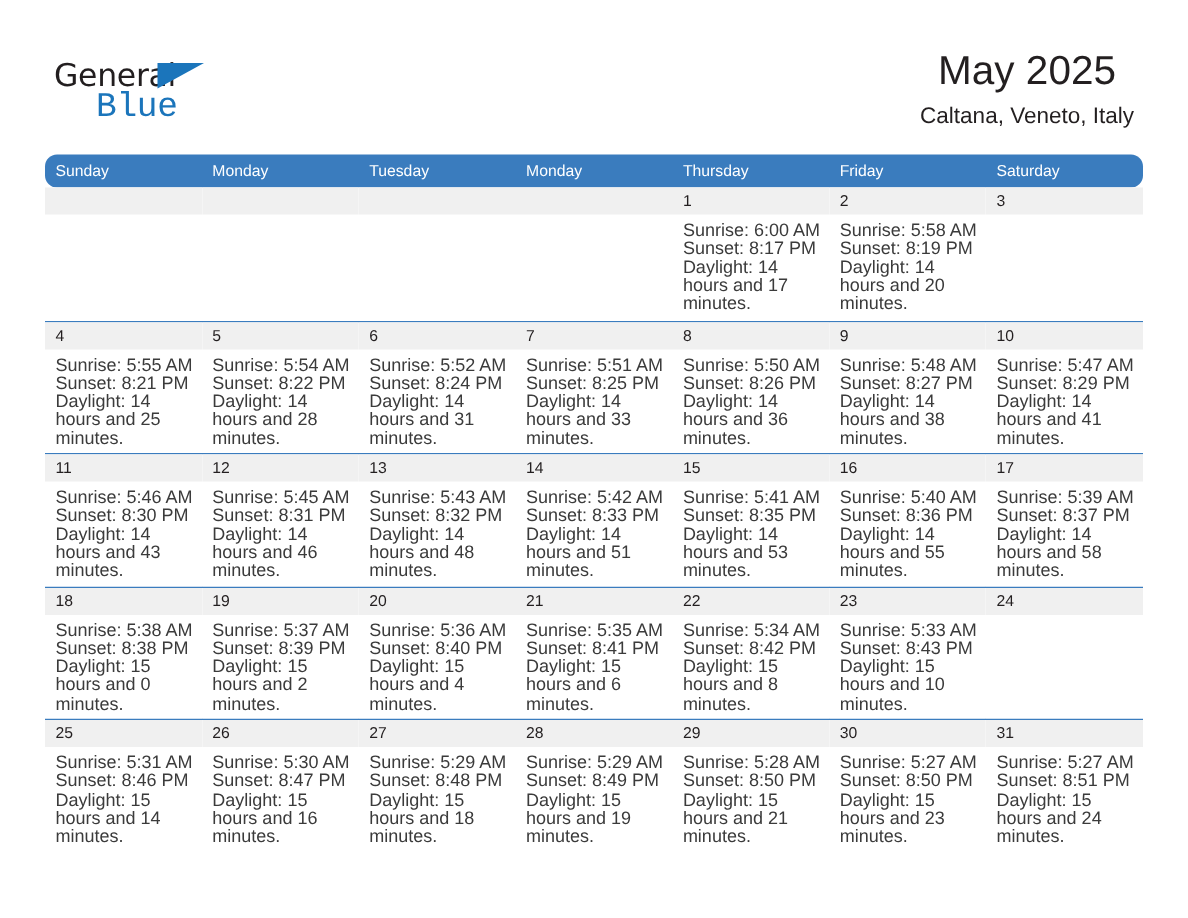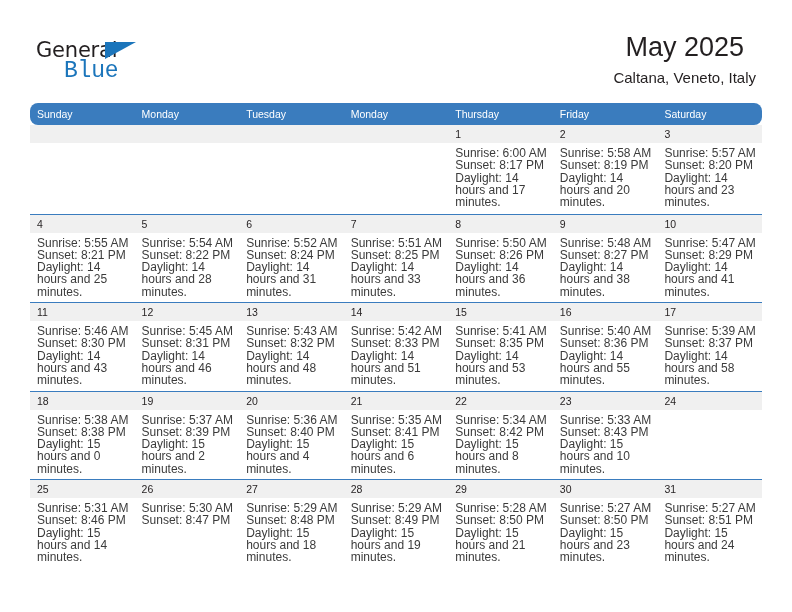--- a/index.html
+++ b/index.html
@@ -206,25 +206,20 @@
           <div class="cell">
             <div class="dateband">2</div>
             <div class="body">
               <div>Sunrise: 5:58 AM</div>
               <div>Sunset: 8:19 PM</div>
               <div class="daylight">Daylight: 14 hours and 20 minutes.</div>
             </div>
           </div>
           <div class="cell">
             <div class="dateband">3</div>
-            <div class="body">
-              <div>Sunrise: 5:57 AM</div>
-              <div>Sunset: 8:20 PM</div>
-              <div class="daylight">Daylight: 14 hours and 23 minutes.</div>
-            </div>
           </div>
         </div>
         <div class="week">
           <div class="cell">
             <div class="dateband">4</div>
             <div class="body">
               <div>Sunrise: 5:55 AM</div>
               <div>Sunset: 8:21 PM</div>
               <div class="daylight">Daylight: 14 hours and 25 minutes.</div>
             </div>
@@ -396,20 +391,21 @@
               <div>Sunrise: 5:31 AM</div>
               <div>Sunset: 8:46 PM</div>
               <div class="daylight">Daylight: 15 hours and 14 minutes.</div>
             </div>
           </div>
           <div class="cell">
             <div class="dateband">26</div>
             <div class="body">
               <div>Sunrise: 5:30 AM</div>
               <div>Sunset: 8:47 PM</div>
+              <div class="daylight">Daylight: 15 hours and 16 minutes.</div>
             </div>
           </div>
           <div class="cell">
             <div class="dateband">27</div>
             <div class="body">
               <div>Sunrise: 5:29 AM</div>
               <div>Sunset: 8:48 PM</div>
               <div class="daylight">Daylight: 15 hours and 18 minutes.</div>
             </div>
           </div>

